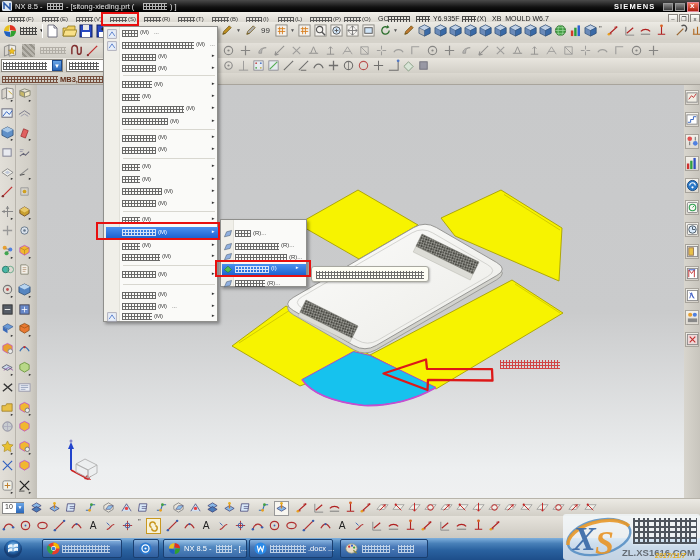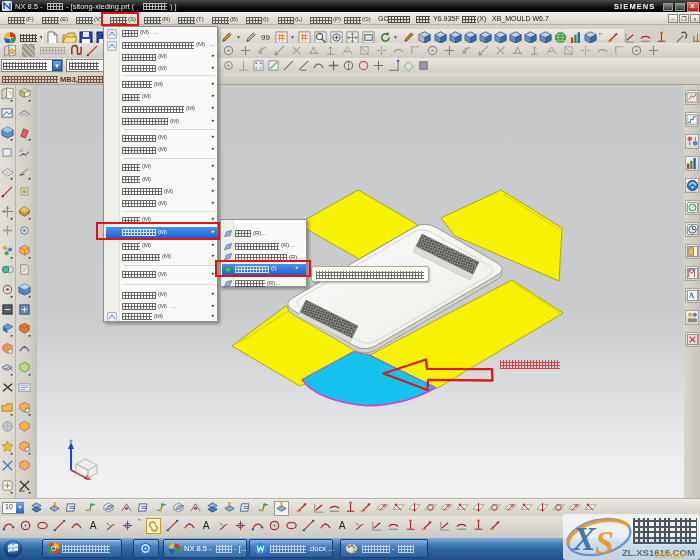--- a/index.html
+++ b/index.html
@@ -24,21 +24,21 @@
     <span class="z" style="position:absolute;left:143px;top:3px;width:24px;height:7px;--c:#ddd"></span>
     <span class="abs" style="left:170px;top:2px;font-size:7.5px;color:#e8e8e8">) ]</span>
 <span class="abs" style="left:614px;top:2px;font-size:7.5px;font-weight:bold;color:#fff;letter-spacing:1.1px">SIEMENS</span>
 <span class="abs" style="left:663px;top:3px;width:10px;height:8px;background:linear-gradient(#888,#3a3a3a);border:1px solid #999"></span>
 <span class="abs" style="left:675px;top:3px;width:10px;height:8px;background:linear-gradient(#888,#3a3a3a);border:1px solid #999"></span>
 <span class="abs" style="left:687px;top:1.5px;width:12px;height:10px;background:linear-gradient(#f07860,#b02010);border:1px solid #d89"></span>
 <span class="abs" style="left:690px;top:1px;color:#fff;font-size:8px;font-weight:bold">x</span>
 </div>
 <div class="abs" style="left:0;top:12px;width:700px;height:13px;background:linear-gradient(#f2f0ea,#d8d5cd);border-bottom:1px solid #b8b4aa"><span class="z" style="position:absolute;left:8px;top:5px;width:17px;height:7px;--c:#3c3c3c"></span><span class="abs" style="left:26px;top:4px;font-size:6px;color:#333">(F)</span><span class="z" style="position:absolute;left:42px;top:5px;width:17px;height:7px;--c:#3c3c3c"></span><span class="abs" style="left:60px;top:4px;font-size:6px;color:#333">(E)</span><span class="z" style="position:absolute;left:76px;top:5px;width:17px;height:7px;--c:#3c3c3c"></span><span class="abs" style="left:94px;top:4px;font-size:6px;color:#333">(V)</span><span class="z" style="position:absolute;left:110px;top:5px;width:17px;height:7px;--c:#3c3c3c"></span><span class="abs" style="left:128px;top:4px;font-size:6px;color:#333">(S)</span><span class="z" style="position:absolute;left:144px;top:5px;width:17px;height:7px;--c:#3c3c3c"></span><span class="abs" style="left:162px;top:4px;font-size:6px;color:#333">(R)</span><span class="z" style="position:absolute;left:178px;top:5px;width:17px;height:7px;--c:#3c3c3c"></span><span class="abs" style="left:196px;top:4px;font-size:6px;color:#333">(T)</span><span class="z" style="position:absolute;left:212px;top:5px;width:17px;height:7px;--c:#3c3c3c"></span><span class="abs" style="left:230px;top:4px;font-size:6px;color:#333">(B)</span><span class="z" style="position:absolute;left:246px;top:5px;width:16px;height:7px;--c:#3c3c3c"></span><span class="abs" style="left:263px;top:4px;font-size:6px;color:#333">(I)</span><span class="z" style="position:absolute;left:278px;top:5px;width:16px;height:7px;--c:#3c3c3c"></span><span class="abs" style="left:295px;top:4px;font-size:6px;color:#333">(L)</span><span class="z" style="position:absolute;left:310px;top:5px;width:22px;height:7px;--c:#3c3c3c"></span><span class="abs" style="left:333px;top:4px;font-size:6px;color:#333">(P)</span><span class="z" style="position:absolute;left:344px;top:5px;width:17px;height:7px;--c:#3c3c3c"></span><span class="abs" style="left:362px;top:4px;font-size:6px;color:#333">(O)</span><span class="abs" style="left:378px;top:3px;font-size:7px;color:#222">GC</span><span class="z" style="width:0px;height:8px;--c:#3a3a3a;"></span><span class="z" style="position:absolute;left:388px;top:4px;width:22px;height:7px;--c:#222"></span><span class="z" style="position:absolute;left:416px;top:4px;width:14px;height:7px;--c:#222"></span><span class="abs" style="left:433px;top:3px;font-size:7px;color:#222">Y6.935F</span><span class="z" style="position:absolute;left:462px;top:4px;width:14px;height:7px;--c:#222"></span><span class="abs" style="left:477px;top:3px;font-size:7px;color:#222">(X)</span><span class="abs" style="left:492px;top:3px;font-size:7px;color:#222">XB_MOULD W6.7</span><span class="abs" style="left:668px;top:2px;width:10px;height:9px;background:linear-gradient(#fdfdfb,#d8d5cd);border:1px solid #8a8680;font-size:6px;color:#333;text-align:center;line-height:8px">–</span><span class="abs" style="left:679px;top:2px;width:10px;height:9px;background:linear-gradient(#fdfdfb,#d8d5cd);border:1px solid #8a8680;font-size:6px;color:#333;text-align:center;line-height:8px">❐</span><span class="abs" style="left:690px;top:2px;width:10px;height:9px;background:linear-gradient(#fdfdfb,#d8d5cd);border:1px solid #8a8680;font-size:6px;color:#333;text-align:center;line-height:8px">x</span></div>
 <div class="abs" style="left:101px;top:12px;width:38px;height:14px;border:2px solid #e81010;z-index:60"></div>
-<div class="abs" style="left:0;top:29px;width:624px;height:18px;background:linear-gradient(#eceae4,#d2cfc7)">
+<div class="abs" style="left:0;top:22px;width:700px;height:18px;background:linear-gradient(#eceae4,#d2cfc7)">
     <svg class="ic" style="left:3px;top:2px" width="14" height="14" viewBox="0 0 14 14">
 <path d="M7 1a6 6 0 0 1 6 6l-6-1z" fill="#e03020"></path>
       <path d="M13 7a6 6 0 0 1-6 6l1-6z" fill="#30a030"></path>
 <path d="M7 13a6 6 0 0 1-6-6l6 1z" fill="#2060c0"></path>
       <path d="M1 7a6 6 0 0 1 6-6l-1 6z" fill="#e8c020"></path>
     </svg>
     <span class="z" style="width:17px;height:8px;--c:#222;position:absolute;left:20px;top:5px"></span>
     <span class="abs" style="left:39px;top:5px;font-size:5px;color:#222">▼</span>
     <div class="sep" style="left:42px;top:2px;height:14px"></div>
     <svg class="ic" style="left:45px;top:2px" width="14" height="14" viewBox="0 0 14 14">

